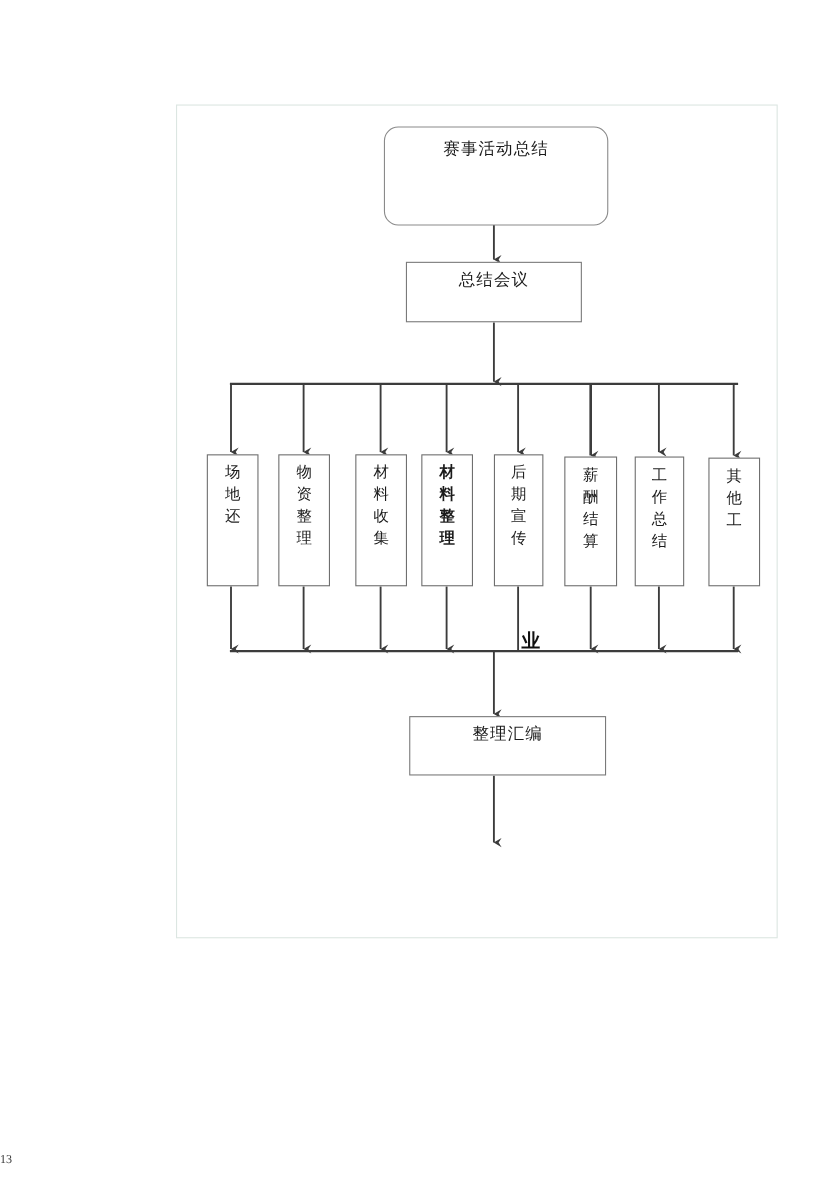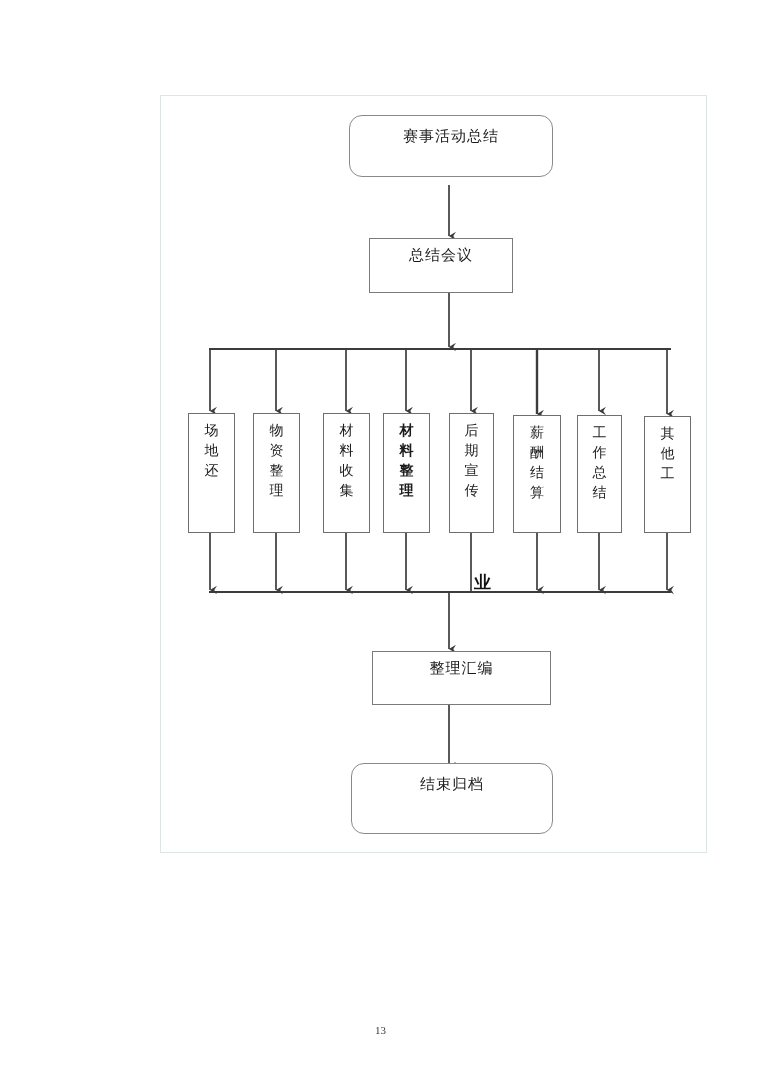--- a/index.html
+++ b/index.html
@@ -75,23 +75,23 @@
     position: absolute;
     color: #111111;
     font-size: 17px;
     font-weight: 700;
     line-height: 1;
     font-family: "Liberation Serif", "DejaVu Serif", serif;
   }
   #page-number {
     position: absolute;
     left: 0;
-    top: 1024px;
+    top: 1048px;
     width: 761px;
-    text-align: center;
+    text-align: left;
     font-size: 11px;
     color: #3a3a3a;
   }
 </style>
 </head>
 <body>
 
 <div id="page">
 
   <div id="flow-frame">
@@ -127,25 +127,25 @@
       <line x1="438" y1="437" x2="438" y2="494" stroke="#3c3c3c" stroke-width="1.7" marker-end="url(#ah)"></line>
       <line x1="506" y1="437" x2="506" y2="494" stroke="#3c3c3c" stroke-width="1.7" marker-end="url(#ah)"></line>
 
       <line x1="48" y1="496" x2="510" y2="496" stroke="#3c3c3c" stroke-width="2"></line>
 
       <line x1="288" y1="496" x2="288" y2="553" stroke="#3c3c3c" stroke-width="1.7" marker-end="url(#ah)"></line>
 
       <line x1="288" y1="609" x2="288" y2="670" stroke="#3c3c3c" stroke-width="1.7" marker-end="url(#ah)"></line>
     </svg>
 
-    <div class="node rounded terminal" style="left:188px; top:19px; width:204px; height:62px;">
+    <div class="node rounded terminal" style="left:188px; top:19px; width:204px; height:90px;">
       <span class="label">赛事活动总结</span>
     </div>
 
-    <div class="node process" style="left:208px; top:142px; width:144px; height:55px;">
+    <div class="node process" style="left:208px; top:142px; width:160px; height:55px;">
       <span class="label">总结会议</span>
     </div>
 
     <div class="node task" style="left:27px; top:317px; width:47px; height:120px;">
       <span class="label">场
 地
 还</span>
     </div>
     <div class="node task" style="left:92px; top:317px; width:47px; height:120px;">
       <span class="label">物
@@ -188,21 +188,18 @@
 他
 工</span>
     </div>
 
     <div id="stray-mark" style="left:313px; top:478px;">业</div>
 
     <div class="node process" style="left:211px; top:555px; width:179px; height:54px;">
       <span class="label">整理汇编</span>
     </div>
 
-    <div class="node rounded terminal" style="left:190px; top:667px; width:202px; height:71px;">
-      <span class="label">结束归档</span>
-    </div>
 
   </div>
 
   <div id="page-number">13</div>
 
 </div>
 
 </body></html>

